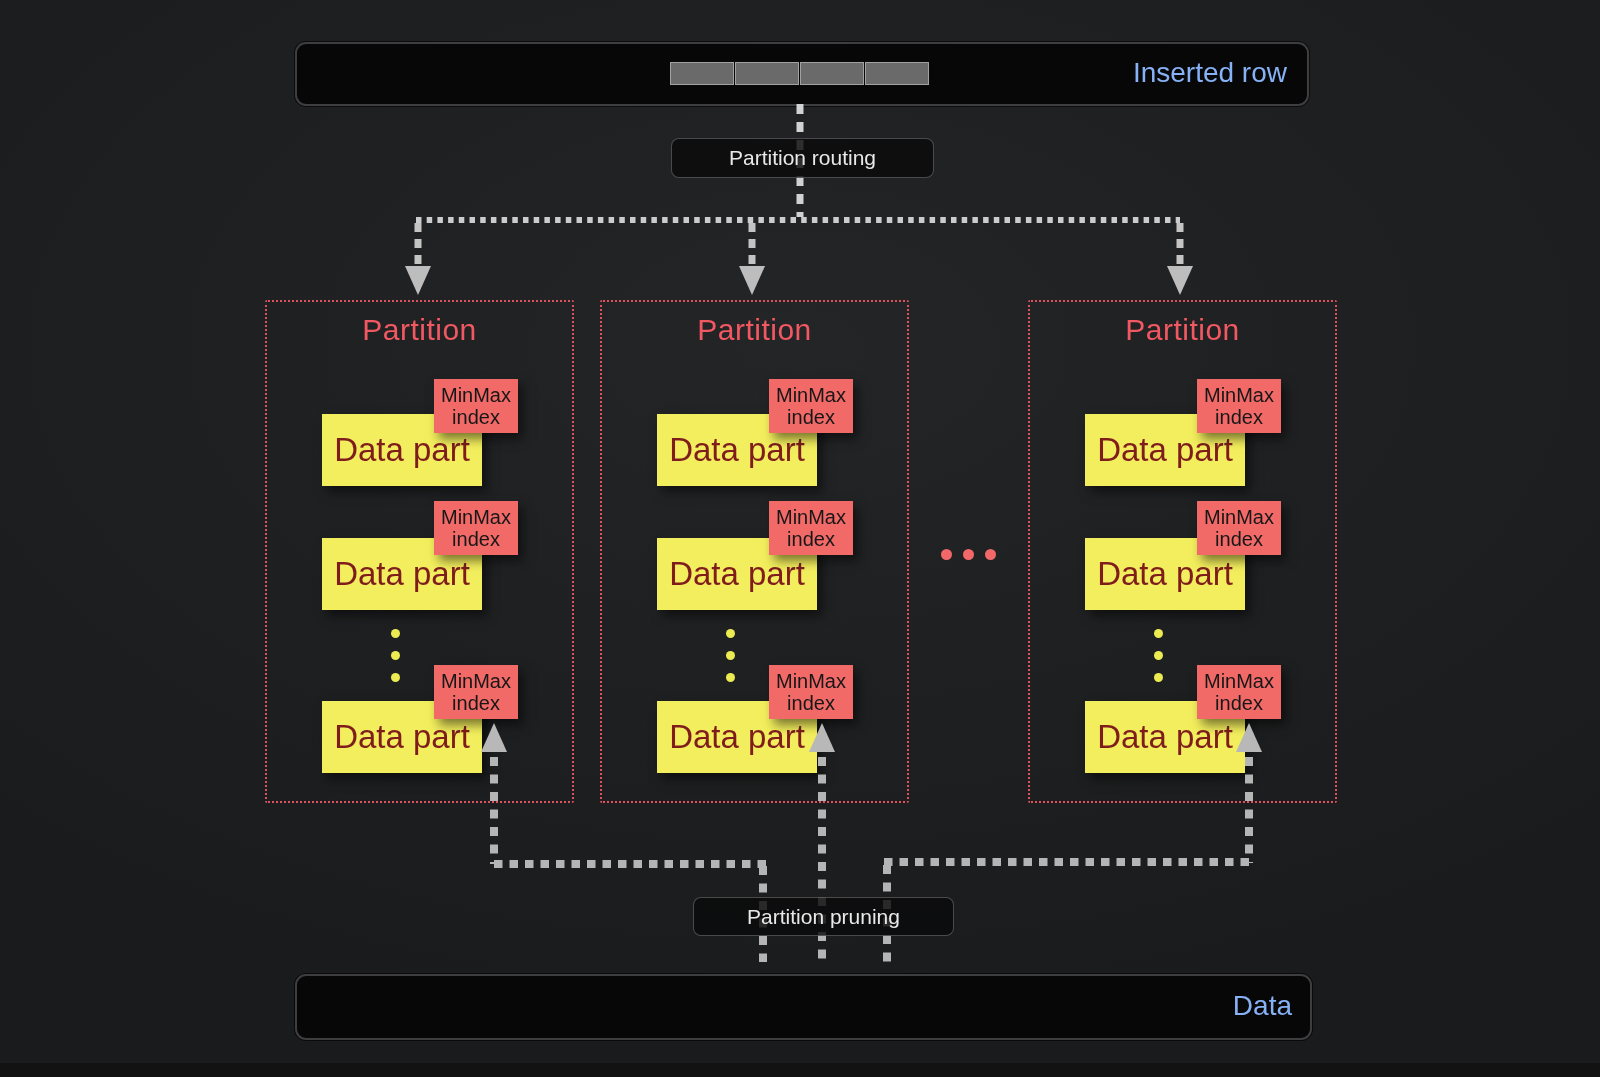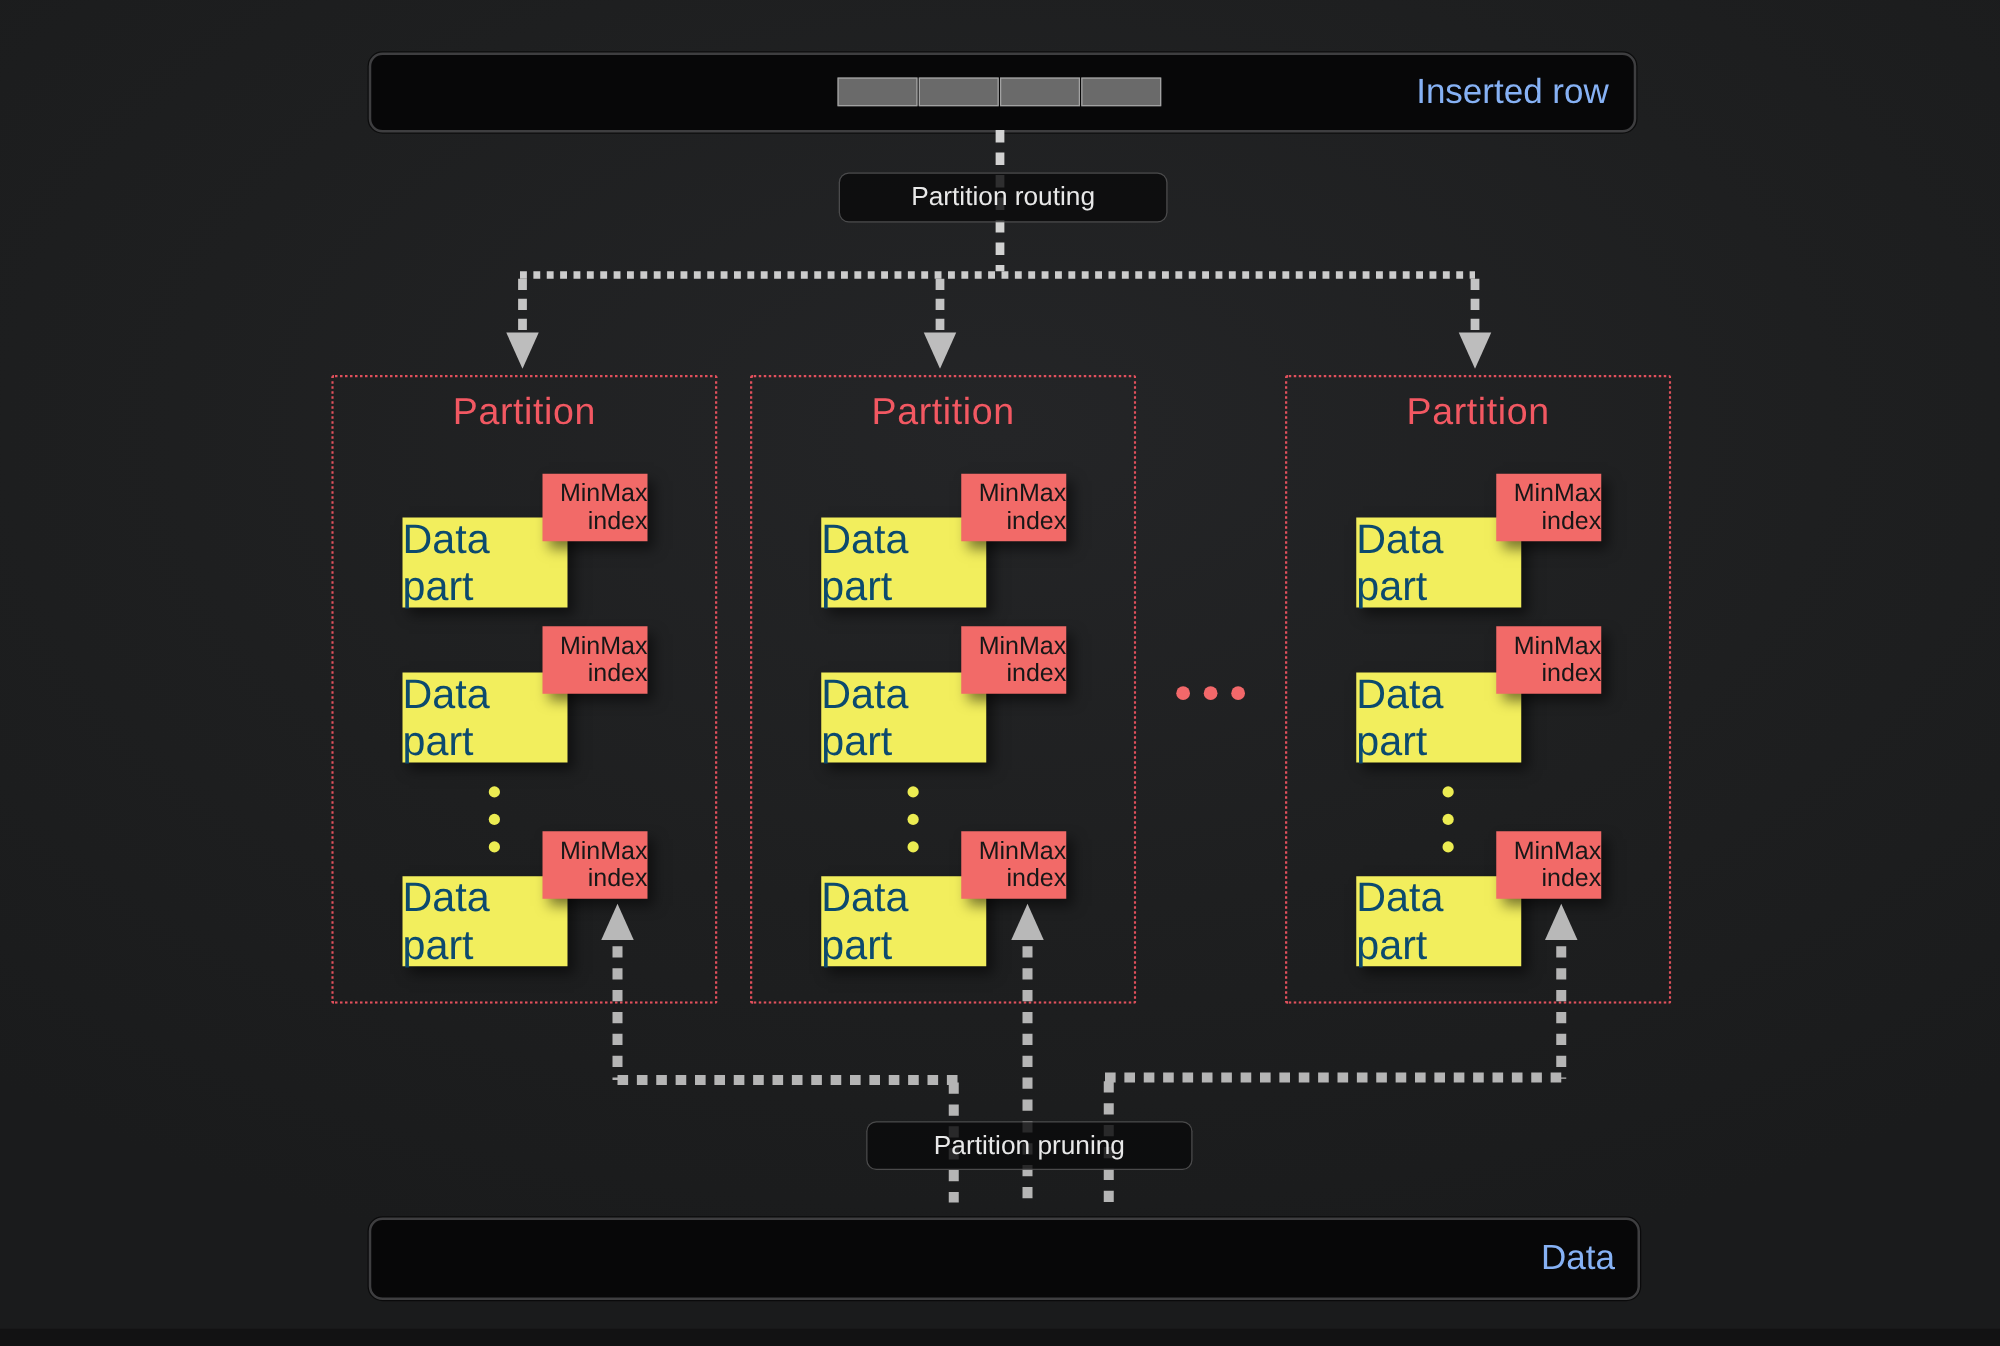--- a/index.html
+++ b/index.html
@@ -31,29 +31,29 @@
 
   
   .partition{
     position:absolute;top:300px;width:305px;height:499px;
     border:2px dotted rgba(236,84,96,0.95);border-radius:2px;z-index:1;
   }
   .partition-title{
     margin-top:11px;text-align:center;color:#f25862;font-size:30px;letter-spacing:.5px;
   }
   .data-part{
-    position:absolute;left:55px;width:132px;height:72px;background:#f2ee5d;
+    position:absolute;left:55px;width:160px;height:72px;background:#f2ee5d;
     box-shadow:5px 6px 10px rgba(0,0,0,.5);
     display:flex;align-items:center;justify-content:center;
-    color:#0c4a6e;font-size:33px;z-index:2;
+    color:#7f1d1d;font-size:33px;z-index:2;
   }
   .minmax{
     position:absolute;left:167px;width:84px;height:54px;background:#f26a68;
     box-shadow:5px 6px 10px rgba(0,0,0,.5);
-    display:flex;align-items:center;justify-content:center;text-align:right;
+    display:flex;align-items:center;justify-content:center;text-align:center;
     color:#171717;font-size:20px;line-height:22px;z-index:3;
   }
   .ydot{position:absolute;width:9px;height:9px;border-radius:50%;background:#ecec52;left:124px;z-index:2;}
   .rdot{position:absolute;width:11px;height:11px;border-radius:50%;background:#f2686a;top:549px;z-index:2;}
 
   
   .sql{
     position:absolute;left:35px;top:0;height:62px;line-height:62px;
     font-family:"DejaVu Sans Mono", monospace;font-size:26px;color:#f0f0f0;white-space:pre;
   }

